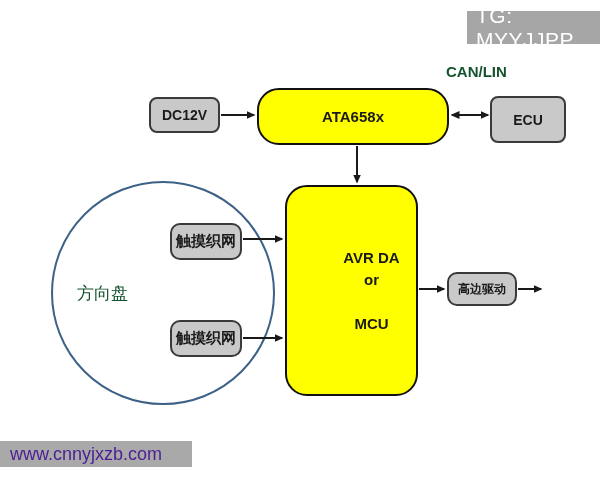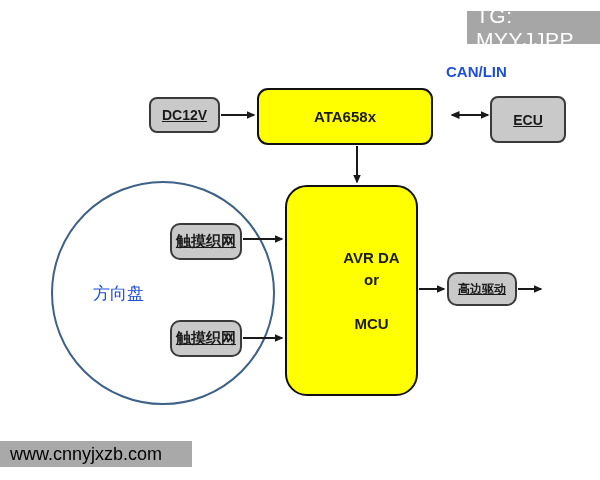--- a/index.html
+++ b/index.html
@@ -24,48 +24,47 @@
     justify-content: center;
     text-align: center;
     color: #1a1a1a;
   }
   .gray-box {
     background: #c9c9c9;
     border: 2px solid #3a3a3a;
     border-radius: 8px;
     font-weight: bold;
     font-size: 14px;
-    text-decoration: underline;
   }
   .yellow-box {
     background: #ffff00;
     border: 2px solid #111111;
     font-weight: bold;
     font-size: 15px;
   }
   .node-dc12v   { left: 149px; top: 97px;  width: 71px;  height: 36px; }
-  .node-ata     { left: 257px; top: 88px;  width: 176px; height: 57px; border-radius: 11px; }
+  .node-ata     { left: 257px; top: 88px;  width: 192px; height: 57px; border-radius: 22px; }
   .node-ecu     { left: 490px; top: 96px;  width: 76px;  height: 47px; }
   .node-mcu     { left: 285px; top: 185px; width: 133px; height: 211px; border-radius: 22px;
                   flex-direction: column; line-height: 22px; padding-left: 40px; }
   .node-touch1  { left: 170px; top: 223px; width: 72px;  height: 37px; border-radius: 10px; font-size: 15px; }
   .node-touch2  { left: 170px; top: 320px; width: 72px;  height: 37px; border-radius: 10px; font-size: 15px; }
   .node-hsd     { left: 447px; top: 272px; width: 70px;  height: 34px; border-radius: 10px; font-size: 12px; }
   .mcu-line-mcu { margin-top: 22px; }
   .free-label {
     position: absolute;
-    color: #1d4ed8;
+    color: #14532d;
   }
   .label-canlin {
     left: 446px; top: 63px;
     font-weight: bold;
     font-size: 15px;
   }
   .label-wheel {
-    left: 56px; top: 282px;
+    left: 40px; top: 282px;
     width: 125px;
     text-align: center;
     font-size: 17px;
   }
   .badge {
     position: absolute;
     left: 452px; top: 11px;
     width: 146px; height: 33px;
     background: #a6a6a6;
     color: #ffffff;
@@ -74,21 +73,21 @@
     align-items: center;
     padding-left: 9px;
     letter-spacing: 0.5px;
     margin-left: 15px;
   }
   .watermark {
     position: absolute;
     left: 0; top: 441px;
     width: 192px; height: 26px;
     background: #a9a9a9;
-    color: #000000;
+    color: #4c1d95;
     font-size: 18px;
     display: flex;
     align-items: center;
     padding-left: 10px;
   }
 </style>
 </head>
 <body>
 
 <div class="stage">

